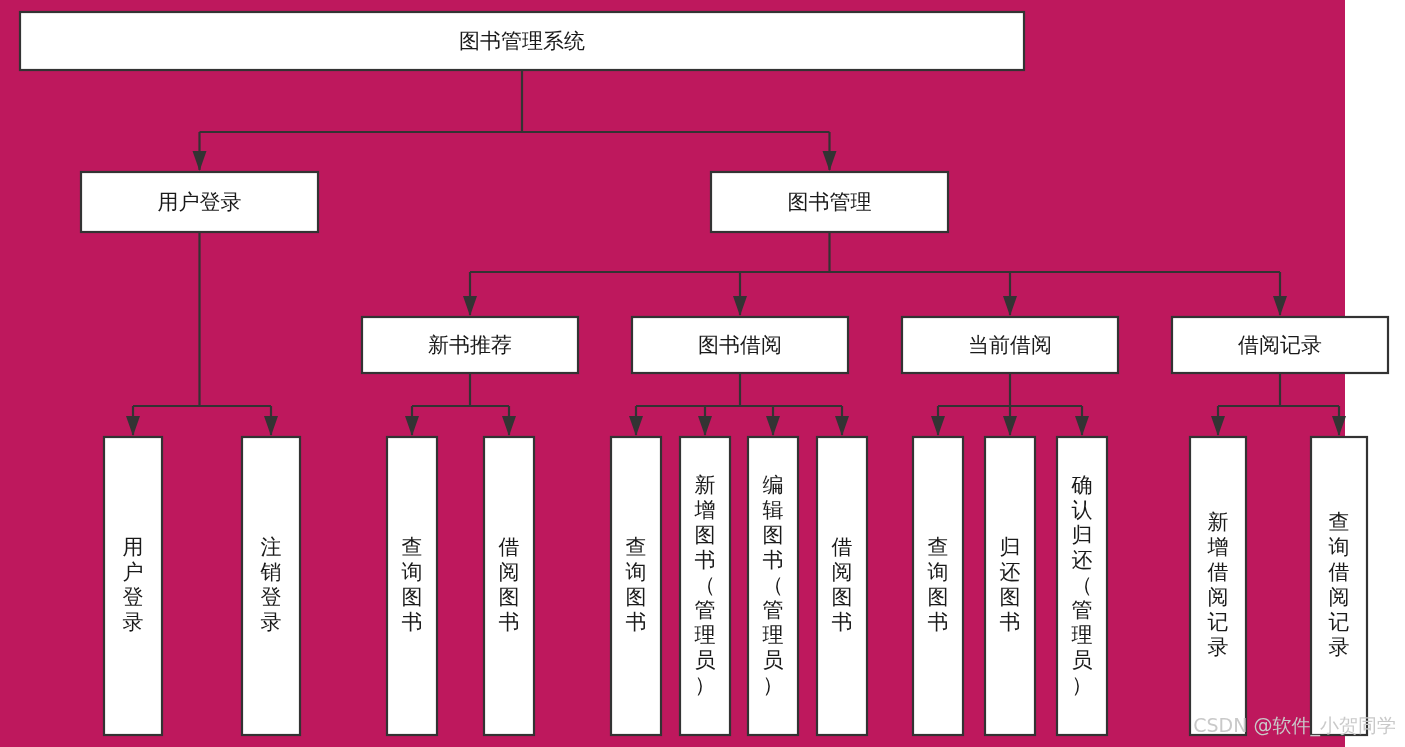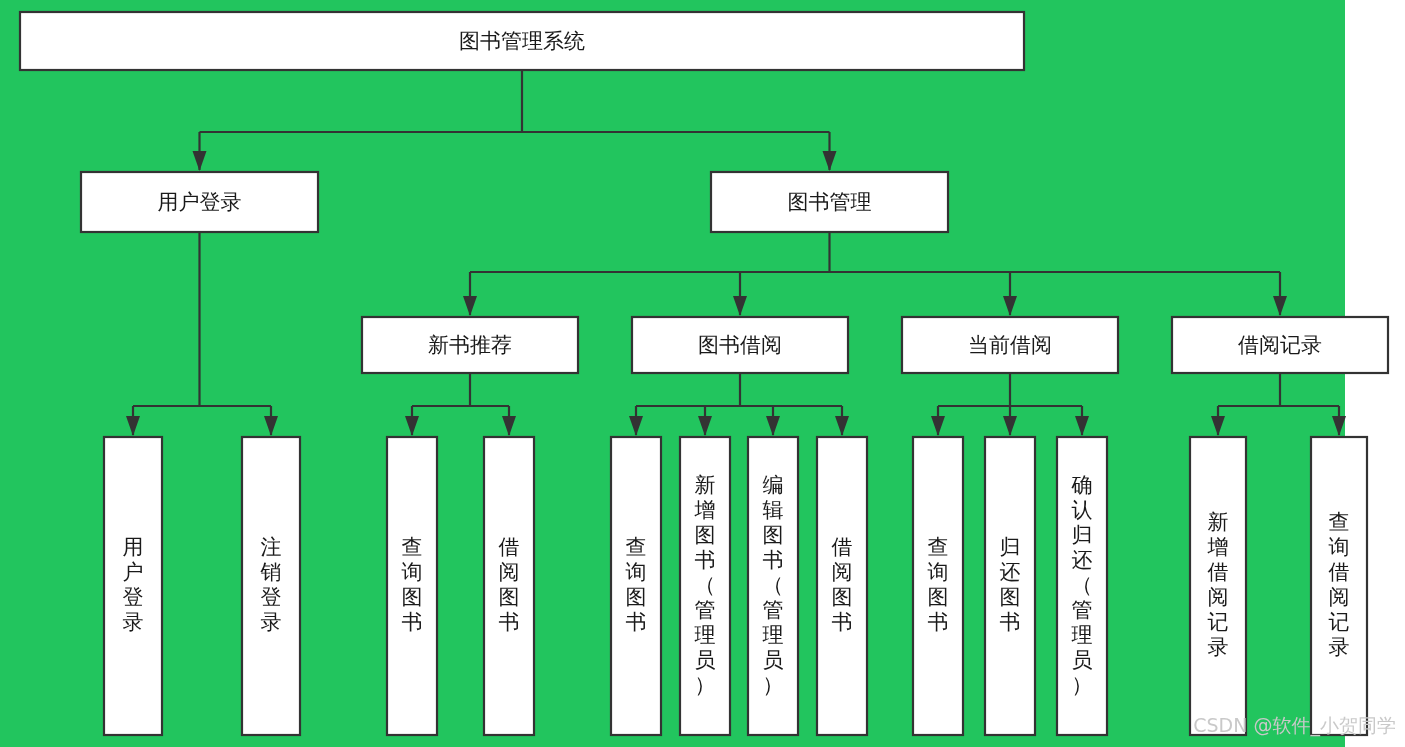--- a/index.html
+++ b/index.html
@@ -10,21 +10,21 @@
   body {
     width: 1405px;
     height: 747px;
     overflow: hidden;
     font-family: "DejaVu Sans", "Liberation Sans", sans-serif;
   }
   #diagram-root {
     position: relative;
     width: 1345px;
     height: 747px;
-    background: #22c55e;
+    background: #be185d;
     text-align: right;
   }
   svg.diagram-canvas {
     position: absolute;
     top: 0;
     left: 0;
     width: 1405px;
     height: 747px;
     display: block;
   }

